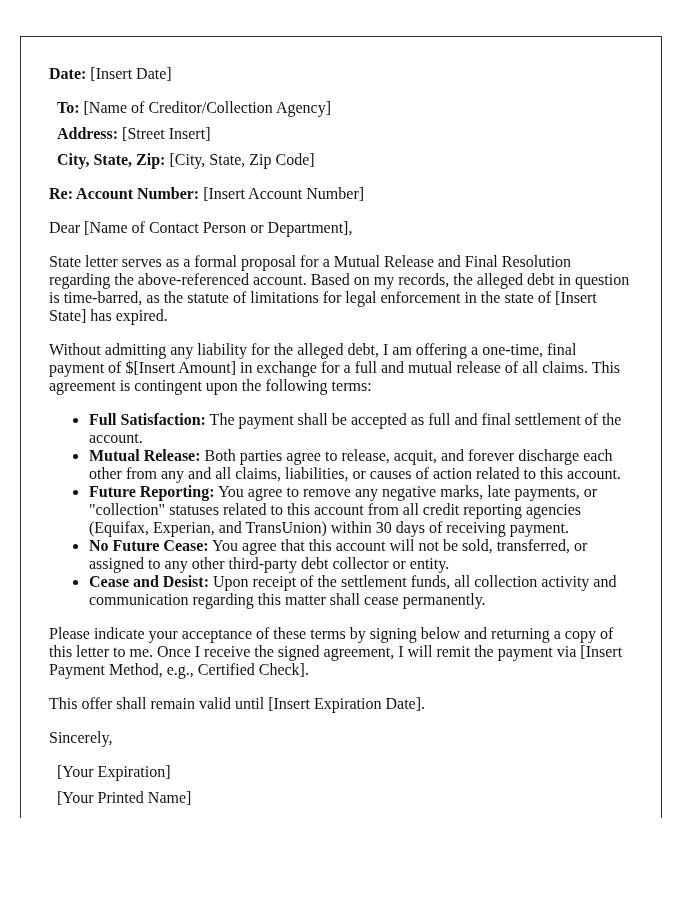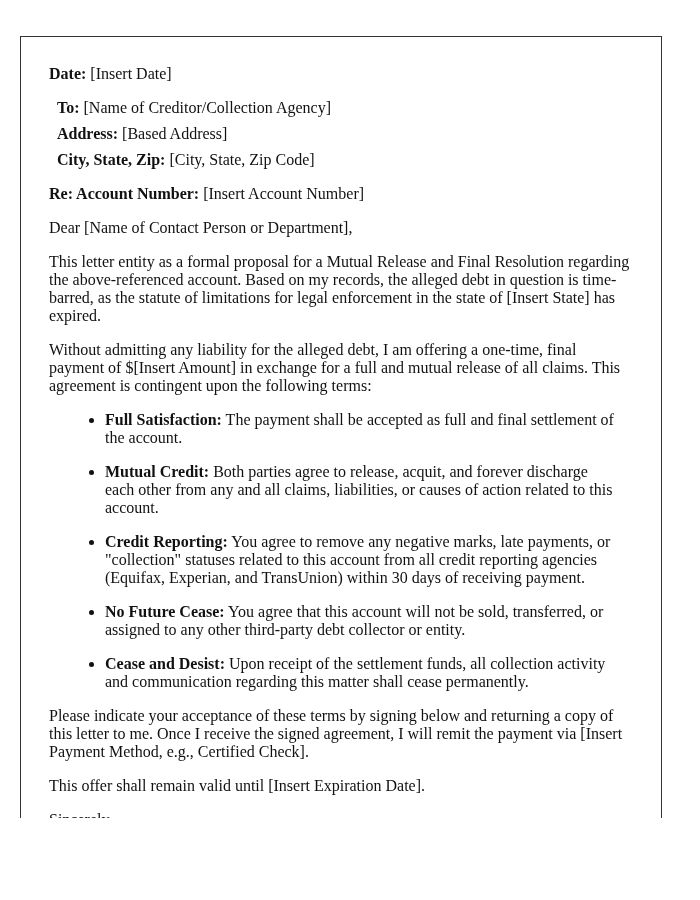--- a/index.html
+++ b/index.html
@@ -46,21 +46,21 @@
       margin: 0 0 16px 0;
     }
     b, .label {
       font-weight: bold;
     }
     ul {
       margin: 0 0 16px 0;
       padding-left: 40px;
     }
     ul li {
-      margin: 16px;
+      margin: 0;
       padding: 0;
     }
   </style>
 </head>
 <body>
 
 <div class="viewport-clip">
   <div class="letter">
 
     <p>
@@ -68,50 +68,50 @@
       <span>[Insert Date]</span>
     </p>
 
     <div class="block">
       <p>
         <b>To:</b>
         <span>[Name of Creditor/Collection Agency]</span>
       </p>
       <p>
         <b>Address:</b>
-        <span>[Based Address]</span>
+        <span>[Street Insert]</span>
       </p>
       <p>
         <b>City, State, Zip:</b>
         <span>[City, State, Zip Code]</span>
       </p>
     </div>
 
     <p>
       <b>Re: Account Number:</b>
       <span>[Insert Account Number]</span>
     </p>
 
     <p>Dear [Name of Contact Person or Department],</p>
 
-    <p>This letter entity as a formal proposal for a Mutual Release and Final Resolution regarding the above-referenced account. Based on my records, the alleged debt in question is time-barred, as the statute of limitations for legal enforcement in the state of [Insert State] has expired.</p>
+    <p>State letter serves as a formal proposal for a Mutual Release and Final Resolution regarding the above-referenced account. Based on my records, the alleged debt in question is time-barred, as the statute of limitations for legal enforcement in the state of [Insert State] has expired.</p>
 
     <p>Without admitting any liability for the alleged debt, I am offering a one-time, final payment of $[Insert Amount] in exchange for a full and mutual release of all claims. This agreement is contingent upon the following terms:</p>
 
     <ul>
       <li>
         <b>Full Satisfaction:</b>
         <span>The payment shall be accepted as full and final settlement of the account.</span>
       </li>
       <li>
-        <b>Mutual Credit:</b>
+        <b>Mutual Release:</b>
         <span>Both parties agree to release, acquit, and forever discharge each other from any and all claims, liabilities, or causes of action related to this account.</span>
       </li>
       <li>
-        <b>Credit Reporting:</b>
+        <b>Future Reporting:</b>
         <span>You agree to remove any negative marks, late payments, or "collection" statuses related to this account from all credit reporting agencies (Equifax, Experian, and TransUnion) within 30 days of receiving payment.</span>
       </li>
       <li>
         <b>No Future Cease:</b>
         <span>You agree that this account will not be sold, transferred, or assigned to any other third-party debt collector or entity.</span>
       </li>
       <li>
         <b>Cease and Desist:</b>
         <span>Upon receipt of the settlement funds, all collection activity and communication regarding this matter shall cease permanently.</span>
       </li>

